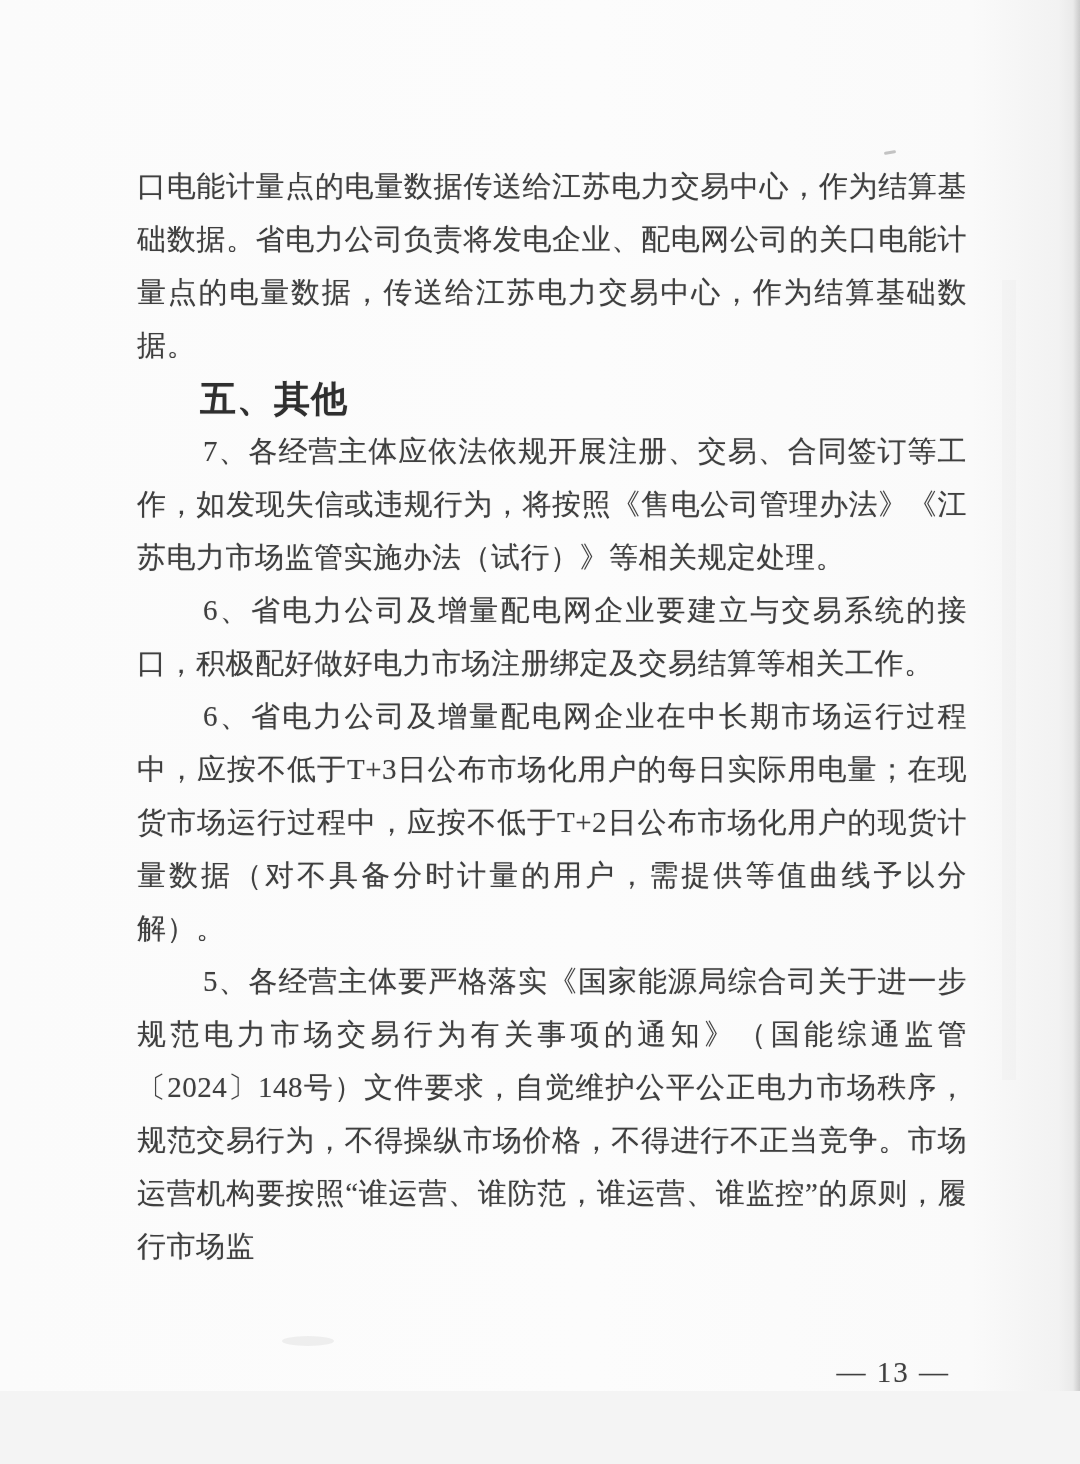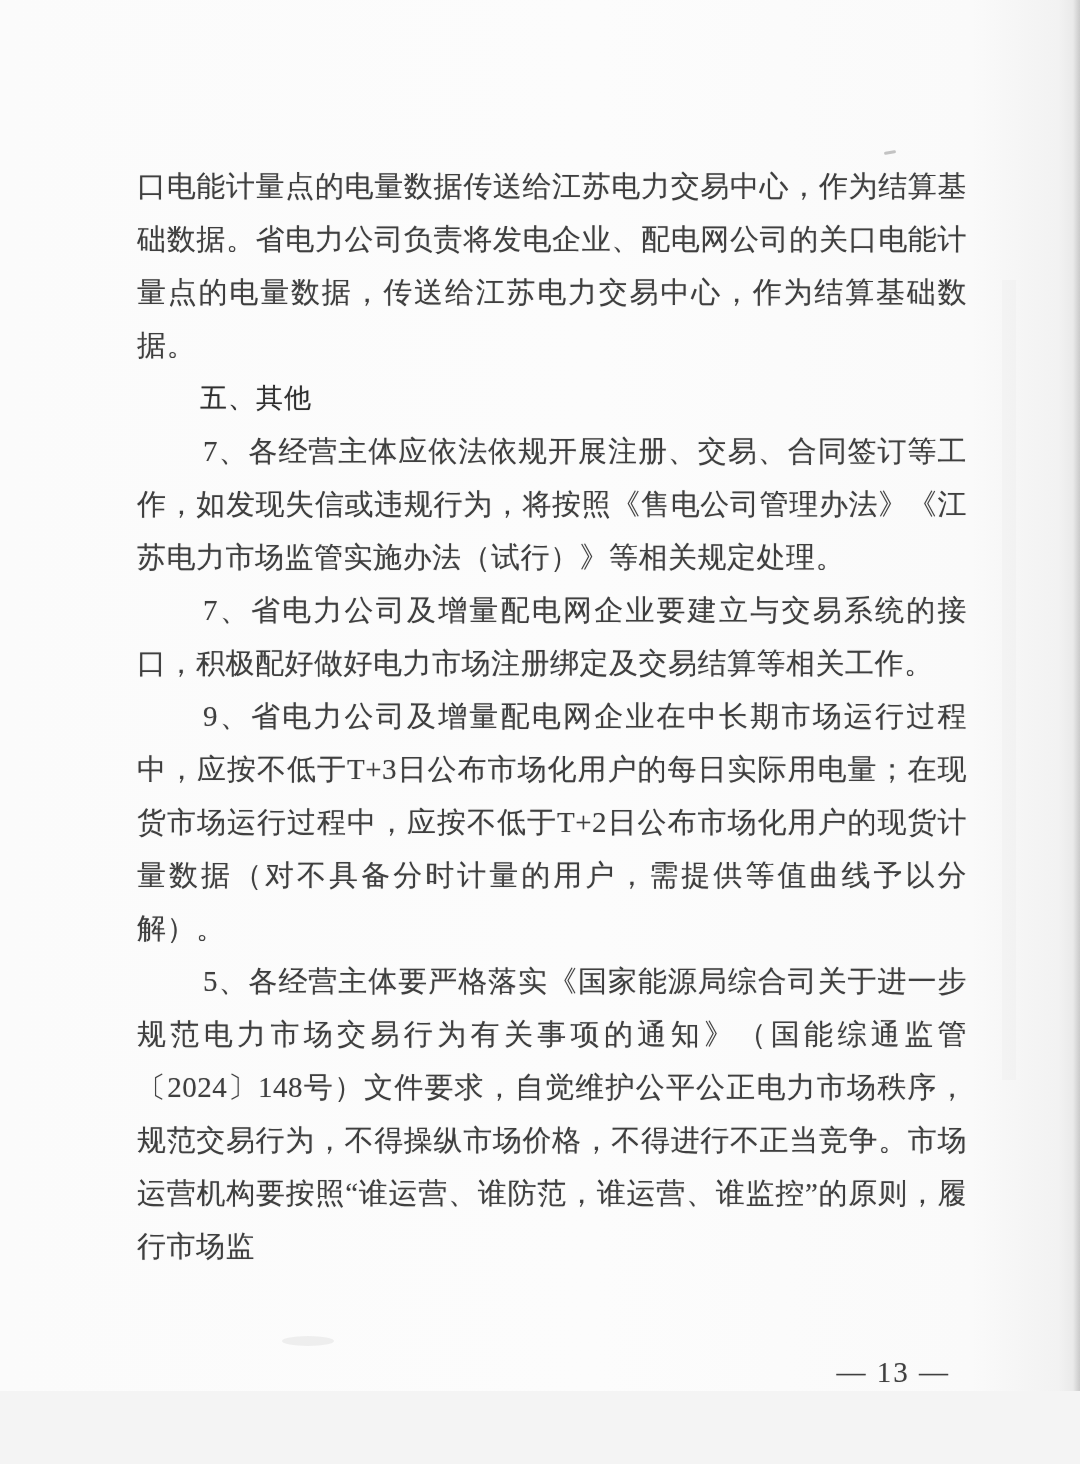--- a/index.html
+++ b/index.html
@@ -33,22 +33,22 @@
     text-indent: 66px;
     letter-spacing: 0.5px;
   }
   .para.no-indent {
     text-indent: 0;
   }
   .heading {
     margin: 0;
     text-indent: 63px;
     font-family: "Liberation Sans", "DejaVu Sans", sans-serif;
-    font-weight: 400;
-    font-size: 27px;
+    font-weight: 700;
+    font-size: 36px;
     line-height: 53px;
     color: #2f2f2f;
     letter-spacing: 1px;
     text-shadow: 0 0 1px rgba(40,40,40,0.4);
   }
   .page-number {
     position: absolute;
     top: 1352px;
     right: 130px;
     font-size: 29px;
@@ -102,23 +102,23 @@
 
 <div class="page">
 
   <div class="content">
     <p class="para no-indent">口电能计量点的电量数据传送给江苏电力交易中心，作为结算基础数据。省电力公司负责将发电企业、配电网公司的关口电能计量点的电量数据，传送给江苏电力交易中心，作为结算基础数据。</p>
 
     <h2 class="heading">五、其他</h2>
 
     <p class="para">7、各经营主体应依法依规开展注册、交易、合同签订等工作，如发现失信或违规行为，将按照《售电公司管理办法》《江苏电力市场监管实施办法（试行）》等相关规定处理。</p>
 
-    <p class="para">7、省电力公司及增量配电网企业要建立与交易系统的接口，积极配好做好电力市场注册绑定及交易结算等相关工作。</p>
+    <p class="para">6、省电力公司及增量配电网企业要建立与交易系统的接口，积极配好做好电力市场注册绑定及交易结算等相关工作。</p>
 
-    <p class="para">9、省电力公司及增量配电网企业在中长期市场运行过程中，应按不低于T+3日公布市场化用户的每日实际用电量；在现货市场运行过程中，应按不低于T+2日公布市场化用户的现货计量数据（对不具备分时计量的用户，需提供等值曲线予以分解）。</p>
+    <p class="para">6、省电力公司及增量配电网企业在中长期市场运行过程中，应按不低于T+3日公布市场化用户的每日实际用电量；在现货市场运行过程中，应按不低于T+2日公布市场化用户的现货计量数据（对不具备分时计量的用户，需提供等值曲线予以分解）。</p>
 
 
     <p class="para">5、各经营主体要严格落实《国家能源局综合司关于进一步规范电力市场交易行为有关事项的通知》（国能综通监管〔2024〕148号）文件要求，自觉维护公平公正电力市场秩序，规范交易行为，不得操纵市场价格，不得进行不正当竞争。市场运营机构要按照“谁运营、谁防范，谁运营、谁监控”的原则，履行市场监</p>
   </div>
 
   <div class="page-number">— 13 —</div>
 
   <div class="speck"></div>
   <div class="smudge"></div>
   <div class="streak"></div>

